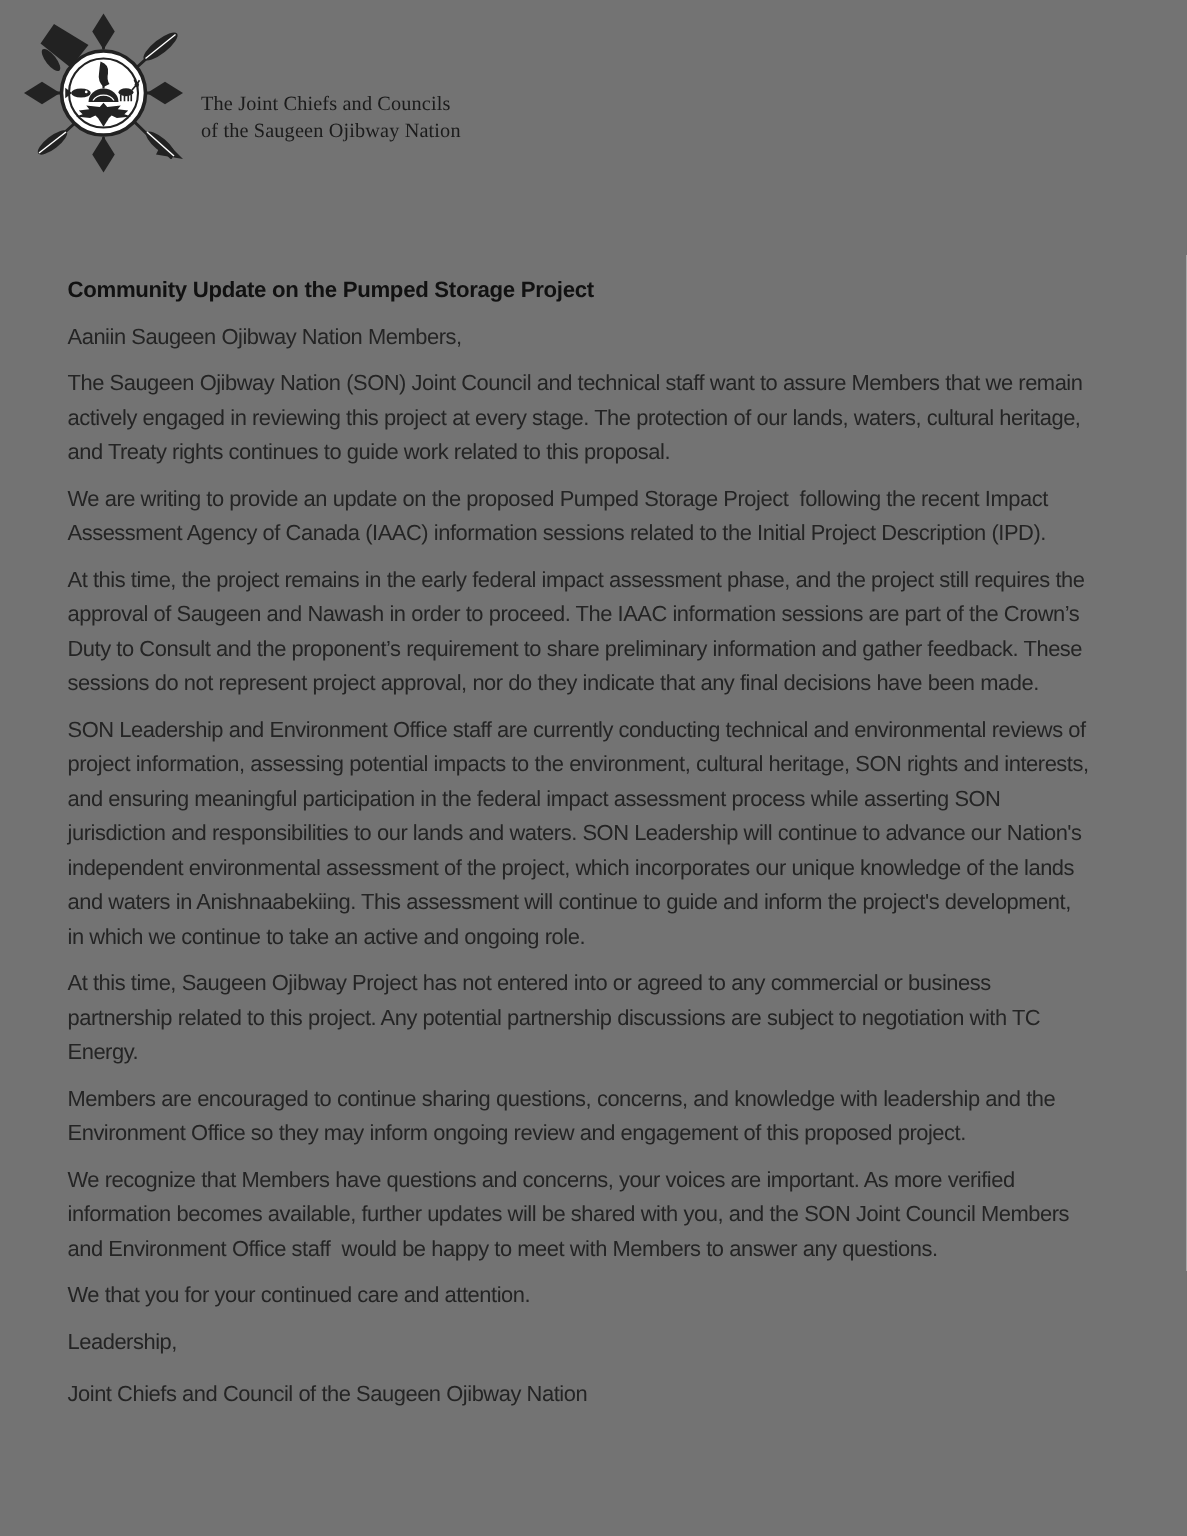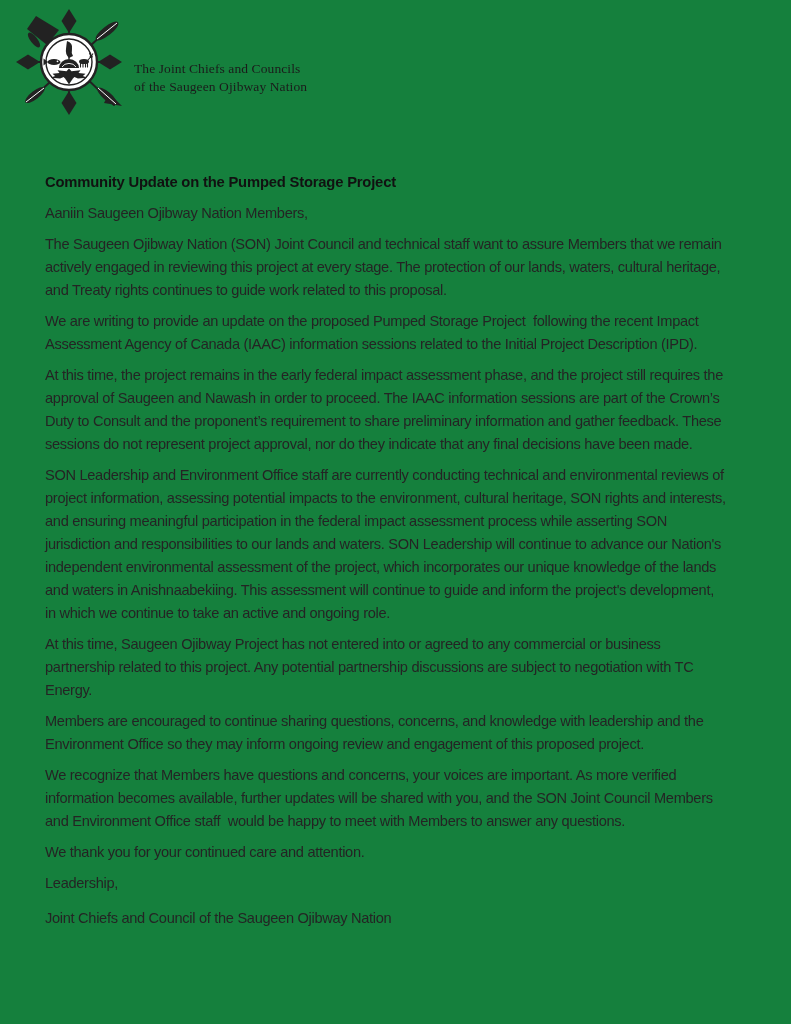--- a/index.html
+++ b/index.html
@@ -1,28 +1,28 @@
 <!DOCTYPE html>
 <html><head>
 <meta charset="utf-8">
 <style>
   html,body{margin:0;padding:0;background:#ffffff;}
   body{width:791px;height:1024px;position:relative;overflow:hidden;
        font-family:"Liberation Sans",sans-serif;color:#222;}
-  .page{position:absolute;inset:0;background:#15803d;}
+  .page{position:absolute;inset:0;background:#737373;}
 
   
   .letterhead{position:absolute;left:14px;top:6px;display:flex;align-items:flex-start;}
   .emblem{width:112px;height:112px;flex:0 0 auto;}
   .org-name{font-family:"Liberation Serif",serif;font-size:13.5px;line-height:17.5px;
             color:#1b1b1b;margin-left:8px;margin-top:54px;letter-spacing:0.1px;}
 
   
   .letter{position:absolute;left:45px;top:171px;width:712px;}
-  .letter h1{font-size:14.8px;font-weight:bold;color:#111;margin:0 0 8px 0;
+  .letter h1{font-size:14.8px;font-weight:bold;color:#111;margin:12px 0 8px 0;
              line-height:23px;letter-spacing:-0.2px;white-space:pre;}
   .letter p{font-size:14.6px;line-height:23px;letter-spacing:-0.3px;margin:0 0 8px 0;
             white-space:pre;color:#242424;}
   .closing{margin-top:7px !important;margin-bottom:12px !important;}
   .signature{margin-bottom:0 !important;}
 </style>
 </head>
 <body>
 
 <div class="page">
@@ -120,18 +120,18 @@
 and waters in Anishnaabekiing. This assessment will continue to guide and inform the project's development,
 in which we continue to take an active and ongoing role.</p>
     <p>At this time, Saugeen Ojibway Project has not entered into or agreed to any commercial or business
 partnership related to this project. Any potential partnership discussions are subject to negotiation with TC
 Energy.</p>
     <p>Members are encouraged to continue sharing questions, concerns, and knowledge with leadership and the
 Environment Office so they may inform ongoing review and engagement of this proposed project.</p>
     <p>We recognize that Members have questions and concerns, your voices are important. As more verified
 information becomes available, further updates will be shared with you, and the SON Joint Council Members
 and Environment Office staff  would be happy to meet with Members to answer any questions.</p>
-    <p>We thank you for your continued care and attention.</p>
+    <p>We that you for your continued care and attention.</p>
     <p class="closing">Leadership,</p>
     <p class="signature">Joint Chiefs and Council of the Saugeen Ojibway Nation</p>
   </div>
 
 </div>
 
 </body></html>

